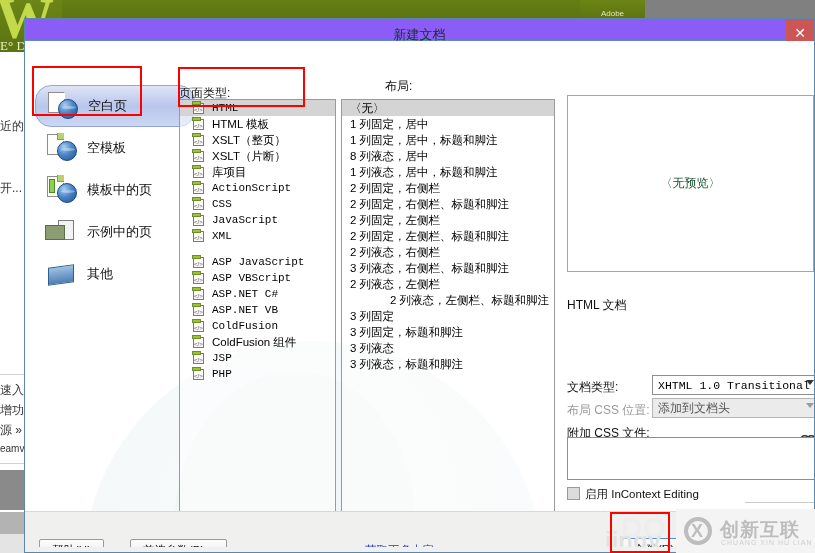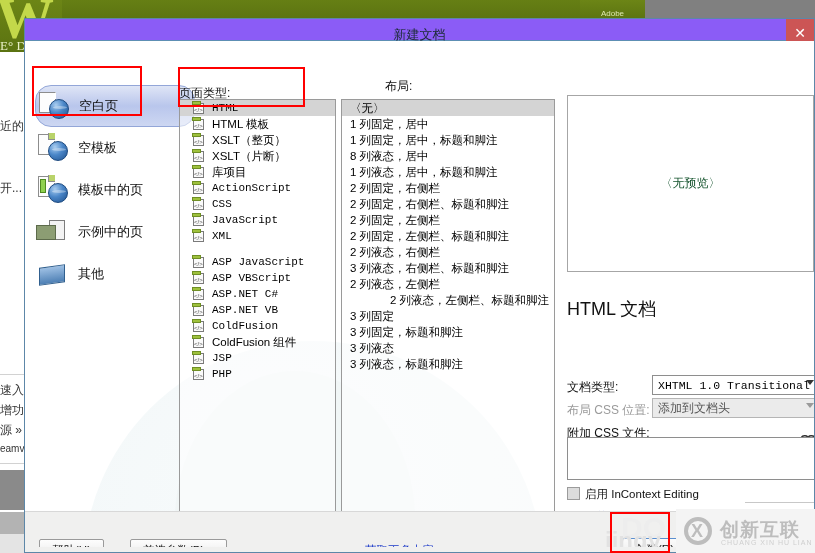--- a/index.html
+++ b/index.html
@@ -106,21 +106,21 @@
   .globe2 {
     position: absolute; left: 150px; top: 330px;
     width: 240px; height: 300px; border-radius: 50%;
     background: #eef4f4; opacity: .6;
   }
 
   
   .cat-col { position: absolute; left: 10px; top: 44px; width: 160px; }
   .cat-item {
     position: relative; height: 42px; display: flex; align-items: center;
-    padding-left: 1px; border-radius: 16px; cursor: pointer;
+    padding-left: 10px; border-radius: 16px; cursor: pointer;
   }
   .cat-item.sel {
     background: linear-gradient(180deg,#dfe5f6 0%, #b9c6ec 50%, #cdd7f2 100%);
     border: 1px solid #93a6d8;
   }
   .cat-icon { width: 34px; height: 30px; position: relative; margin-right: 8px; }
   .cat-label { font-size: 13px; color: #111; }
 
   
   .pg {
@@ -201,21 +201,21 @@
   .li-mono { font-family: "Liberation Mono", "DejaVu Sans Mono", monospace; font-size: 11px; }
 
   
   .preview-box {
     position: absolute; left: 566px; top: 72px; width: 247px; height: 177px;
     border: 1px solid #a6a6a6; background: #ffffff;
     display: flex; align-items: center; justify-content: center;
     font-size: 12px; color: #14532d;
   }
   .preview-caption {
-    position: absolute; left: 566px; top: 274px; font-size: 18px; color: #111;
+    position: absolute; left: 566px; top: 274px; font-size: 12px; color: #111;
   }
 
   
   .frm-row { position: absolute; height: 20px; display: flex; align-items: center; }
   .frm-label { font-size: 12px; color: #111; }
   .frm-label.dim { color: #9a9a9a; }
   .select {
     position: absolute; height: 20px;
     border: 1px solid #8e8e8e; background: #ffffff;
     font-size: 11.5px; color: #000; padding-left: 5px; line-height: 19px;

